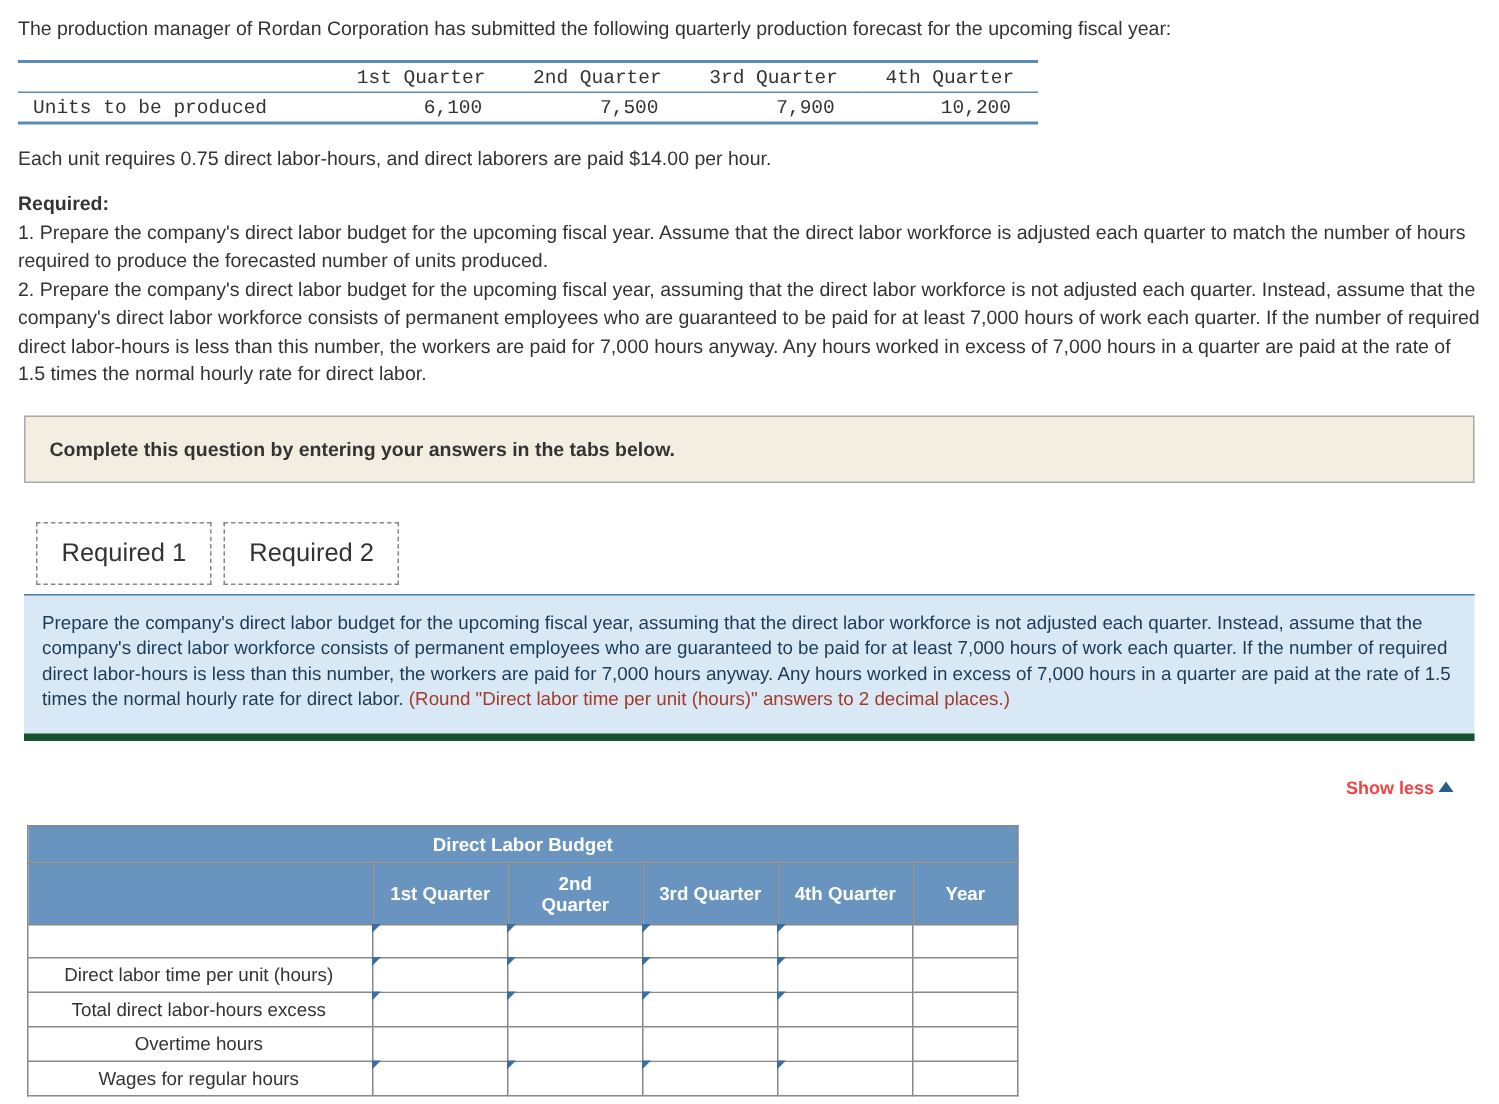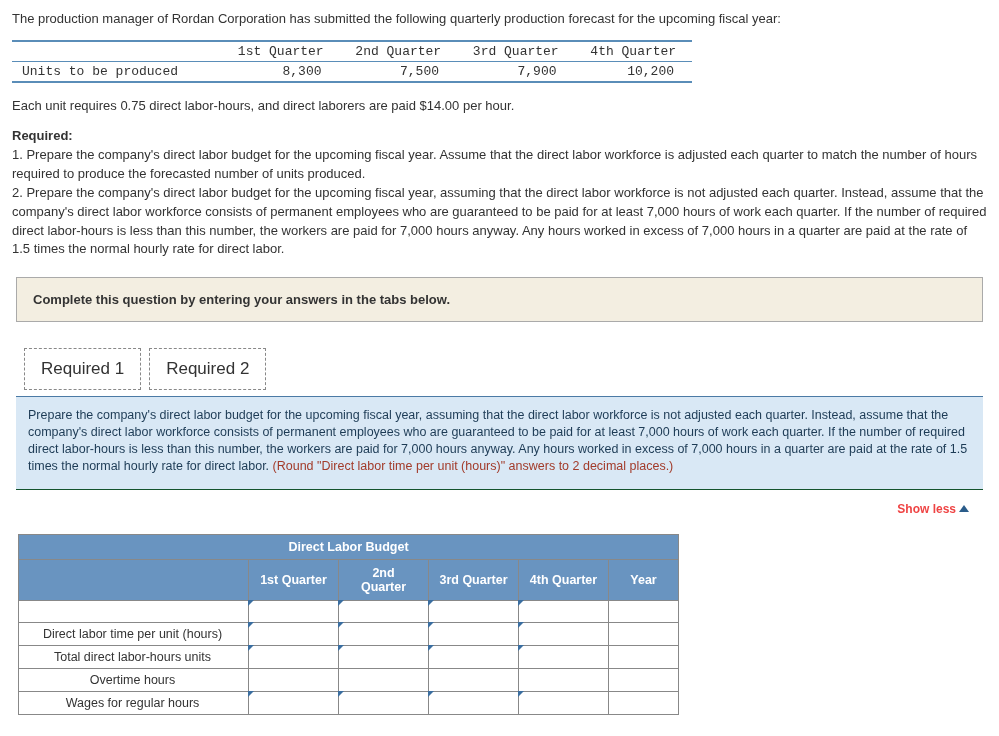--- a/index.html
+++ b/index.html
@@ -51,23 +51,23 @@
     padding: 10px 16px;
     font-size: 17px;
     cursor: pointer;
   }
   .tab.active {
     
   }
   .prompt-box {
     background: #d9e8f5;
     border-top: 1px solid #4b7aa5;
-    border-bottom: 1px solid #14532d;
+    border-bottom: 5px solid #14532d;
     padding: 10px 12px 14px 12px;
-    margin: 6px 4px 4px 4px;
+    margin: 6px 4px 16px 4px;
     color: #1d3b55;
     line-height: 1.35;
     font-size: 12.5px;
   }
   .round-hint { color: #a23b2a; }
   .showless {
     text-align: right;
     color: #ef4444;
     font-weight: bold;
     font-size: 12px;
@@ -145,21 +145,21 @@
     <tbody>
         <tr>
       <th style="width:210px; text-align:left;">&nbsp;</th>
       <th>1st Quarter</th>
       <th>2nd Quarter</th>
       <th>3rd Quarter</th>
       <th>4th Quarter</th>
     </tr>
     <tr>
       <td class="label">Units to be produced</td>
-      <td class="val">8,300</td>
+      <td class="val">6,100</td>
       <td class="val">7,500</td>
       <td class="val">7,900</td>
       <td class="val">10,200</td>
     </tr>
   </tbody>
     </table>
 </div>
 
 <div class="para">Each unit requires 0.75 direct labor-hours, and direct laborers are paid $14.00 per hour.</div>
 
@@ -208,21 +208,21 @@
   </tr>
   <tr>
     <td class="rowlabel">Direct labor time per unit (hours)</td>
     <td class="cell cell-notch"></td>
     <td class="cell cell-notch"></td>
     <td class="cell cell-notch"></td>
     <td class="cell cell-notch"></td>
     <td class="yearcell"></td>
   </tr>
   <tr>
-    <td class="rowlabel">Total direct labor-hours units</td>
+    <td class="rowlabel">Total direct labor-hours excess</td>
     <td class="cell cell-notch"></td>
     <td class="cell cell-notch"></td>
     <td class="cell cell-notch"></td>
     <td class="cell cell-notch"></td>
     <td class="yearcell"></td>
   </tr>
   <tr>
     <td class="rowlabel">Overtime hours</td>
     <td class="cell"></td>
     <td class="cell"></td>

